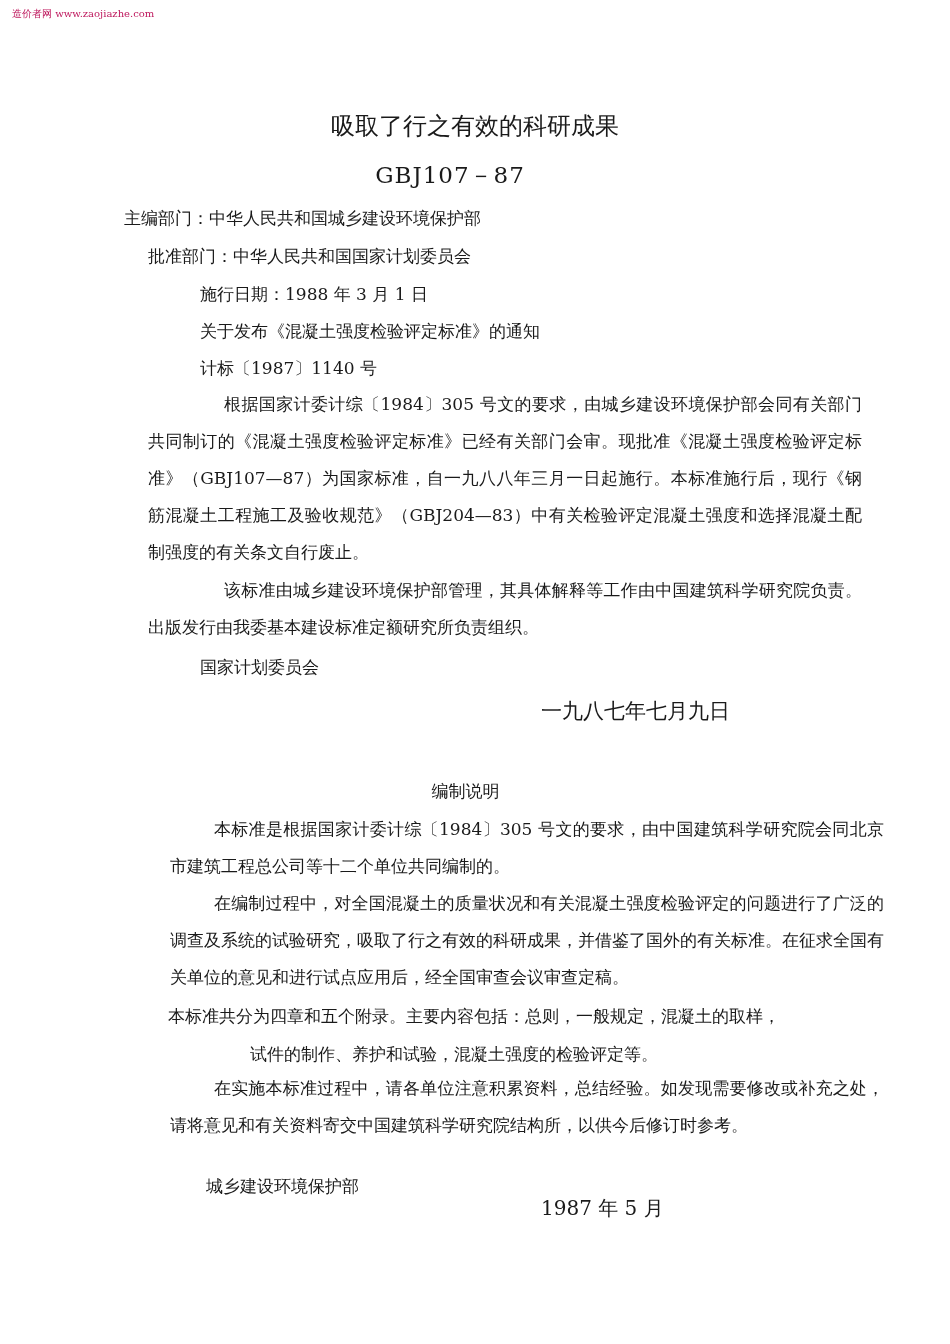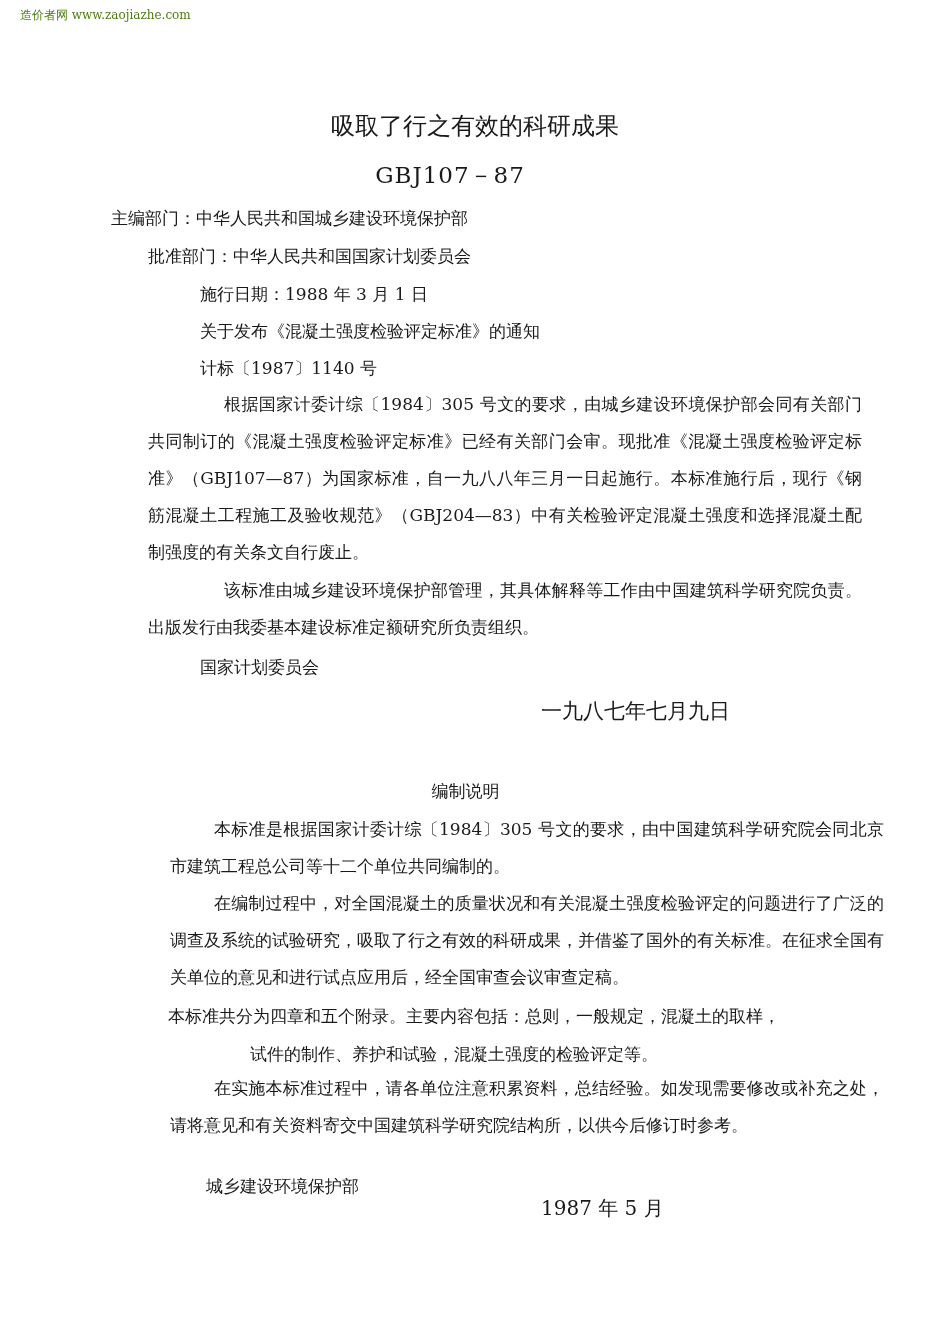--- a/index.html
+++ b/index.html
@@ -3,40 +3,39 @@
 <meta charset="utf-8">
 <style>
   html, body { margin: 0; padding: 0; background: #ffffff; }
   body {
     width: 950px; height: 1344px; position: relative; overflow: hidden;
     font-family: "DejaVu Serif", "Liberation Serif", serif;
     color: #1a1a1a;
   }
   .abs { position: absolute; white-space: nowrap; }
   .watermark {
-    left: 12px; top: 7px; font-size: 12px; color: #4d7c0f;
+    left: 12px; top: 7px; font-size: 10px; color: #be185d;
     font-family: "DejaVu Serif", serif;
-    margin-left: 8px;
   }
   .title { left: 0; width: 950px; text-align: center; top: 110px; font-size: 24px; }
   .code  { left: 0; width: 900px; text-align: center; top: 160px; font-size: 23px; letter-spacing: 1px; }
   .line { font-size: 17px; }
   .para { position: absolute; left: 124px; width: 714px; font-size: 17px; line-height: 37px; white-space: normal; text-align: justify; }
   .indent { text-indent: 76px; margin-left: 24px; }
   .indent2 { text-indent: 44px; margin-left: 46px; }
 </style>
 </head>
 <body>
 
 <div class="abs watermark">造价者网 www.zaojiazhe.com</div>
 
 <div class="abs title">吸取了行之有效的科研成果</div>
 <div class="abs code">GBJ107－87</div>
 
-<div class="abs line" style="left:111px; top:207px;">主编部门：中华人民共和国城乡建设环境保护部</div>
+<div class="abs line" style="left:124px; top:207px;">主编部门：中华人民共和国城乡建设环境保护部</div>
 <div class="abs line" style="left:148px; top:245px;">批准部门：中华人民共和国国家计划委员会</div>
 <div class="abs line" style="left:200px; top:283px;">施行日期：1988 年 3 月 1 日</div>
 <div class="abs line" style="left:200px; top:320px;">关于发布《混凝土强度检验评定标准》的通知</div>
 <div class="abs line" style="left:200px; top:357px;">计标〔1987〕1140 号</div>
 
 <div class="para indent" style="top:386px;">根据国家计委计综〔1984〕305 号文的要求，由城乡建设环境保护部会同有关部门共同制订的《混凝土强度检验评定标准》已经有关部门会审。现批准《混凝土强度检验评定标准》（GBJ107—87）为国家标准，自一九八八年三月一日起施行。本标准施行后，现行《钢筋混凝土工程施工及验收规范》（GBJ204—83）中有关检验评定混凝土强度和选择混凝土配制强度的有关条文自行废止。</div>
 <div class="para indent" style="top:572px;">该标准由城乡建设环境保护部管理，其具体解释等工作由中国建筑科学研究院负责。出版发行由我委基本建设标准定额研究所负责组织。</div>
 
 <div class="abs line" style="left:200px; top:656px;">国家计划委员会</div>
 <div class="abs" style="left:541px; top:697px; font-size:21px;">一九八七年七月九日</div>

